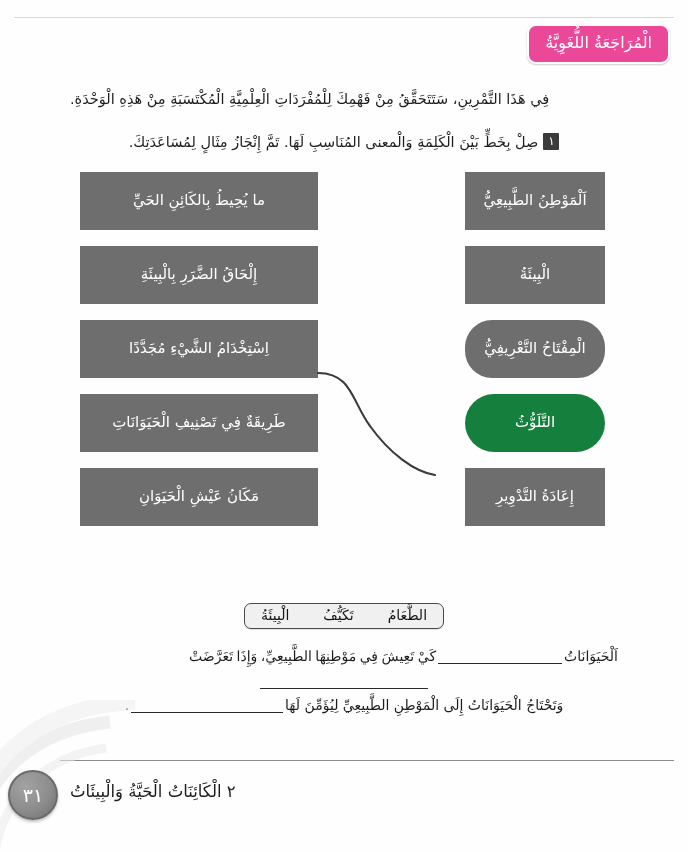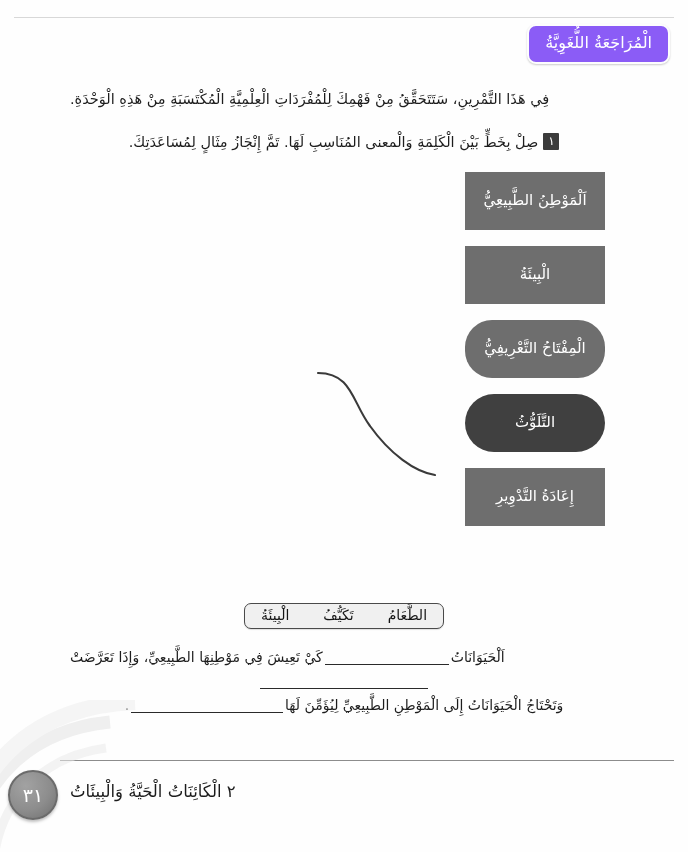--- a/index.html
+++ b/index.html
@@ -164,21 +164,21 @@
     top: 645px;
     right: 70px;
     left: 70px;
     direction: rtl;
     color: #1d1d1d;
     font-size: 14px;
     line-height: 1.72;
     text-align: center;
   }
   .sent-row { display: block; white-space: nowrap; }
-  .sent-row.r1 { text-align: left; }
+  .sent-row.r1 { text-align: right; font-family: Liberation Serif, serif; }
   .sent-row.r2 { text-align: center; }
   .sent-row.r3 { text-align: center; }
   .blank {
     display: inline-block;
     border-bottom: 1.1px solid #2a2a2a;
     vertical-align: -3px;
     margin: 0 2px;
   }
   .blank.w1 { width: 124px; }
   .blank.w2 { width: 168px; }
@@ -230,38 +230,45 @@
     white-space: nowrap;
   }
 </style>
 </head>
 <body>
 
 <div class="page">
 
   <div class="top-rule"></div>
 
-  <div class="header-badge" style="background: #8b5cf6;">الْمُرَاجَعَةُ اللُّغَوِيَّةُ</div>
+  <div class="header-badge" style="background: #ec4899;">الْمُرَاجَعَةُ اللُّغَوِيَّةُ</div>
 
   <div class="intro">فِي هَذَا التَّمْرِينِ، سَتَتَحَقَّقُ مِنْ فَهْمِكَ لِلْمُفْرَدَاتِ الْعِلْمِيَّةِ الْمُكْتَسَبَةِ مِنْ هَذِهِ الْوَحْدَةِ.</div>
 
   <div class="intro-line-2">
     <span class="q-badge">١</span><span>صِلْ بِخَطٍّ بَيْنَ الْكَلِمَةِ وَالْمعنى المُنَاسِبِ لَهَا. تَمَّ إِنْجَازُ مِثَالٍ لِمُسَاعَدَتِكَ.</span>
   </div>
 
   <div class="match-area">
 
     <div class="col col-right">
       <div class="mbox" style="background: rgb(110, 110, 110);">اَلْمَوْطِنُ الطَّبِيعِيُّ</div>
       <div class="mbox" style="background: rgb(110, 110, 110);">الْبِيئَةُ</div>
       <div class="mbox" style="background: rgb(110, 110, 110); border-radius: 27px;">الْمِفْتَاحُ التَّعْرِيفِيُّ</div>
-      <div class="mbox" style="background: #404040; border-radius: 29px;">التَّلَوُّثُ</div>
+      <div class="mbox" style="background: #15803d; border-radius: 29px;">التَّلَوُّثُ</div>
       <div class="mbox" style="background: rgb(110, 110, 110);">إِعَادَةُ التَّدْوِيرِ</div>
     </div>
 
+    <div class="col col-left">
+      <div class="mbox" style="background: rgb(110, 110, 110);">ما يُحِيطُ بِالكَائِنِ الحَيِّ</div>
+      <div class="mbox" style="background: rgb(110, 110, 110);">إِلْحَاقُ الضَّرَرِ بِالْبِيئَةِ</div>
+      <div class="mbox" style="background: rgb(110, 110, 110);">اِسْتِخْدَامُ الشَّيْءِ مُجَدَّدًا</div>
+      <div class="mbox" style="background: rgb(110, 110, 110);">طَرِيقَةٌ فِي تَصْنِيفِ الْحَيَوَانَاتِ</div>
+      <div class="mbox" style="background: rgb(110, 110, 110);">مَكَانُ عَيْشِ الْحَيَوَانِ</div>
+    </div>
 
     <svg class="connector" viewBox="0 0 688 375">
       <path id="match-path" d="M 318 29 C 352 29, 352 58, 370 82 C 390 110, 415 128, 435 131" fill="none" stroke="#3a3a3a" stroke-width="2.1" stroke-linecap="round"></path>
     </svg>
   </div>
 
 
   <div class="wordbank">
     <div class="wordbank-inner">
       <span>الطَّعَامُ</span>

